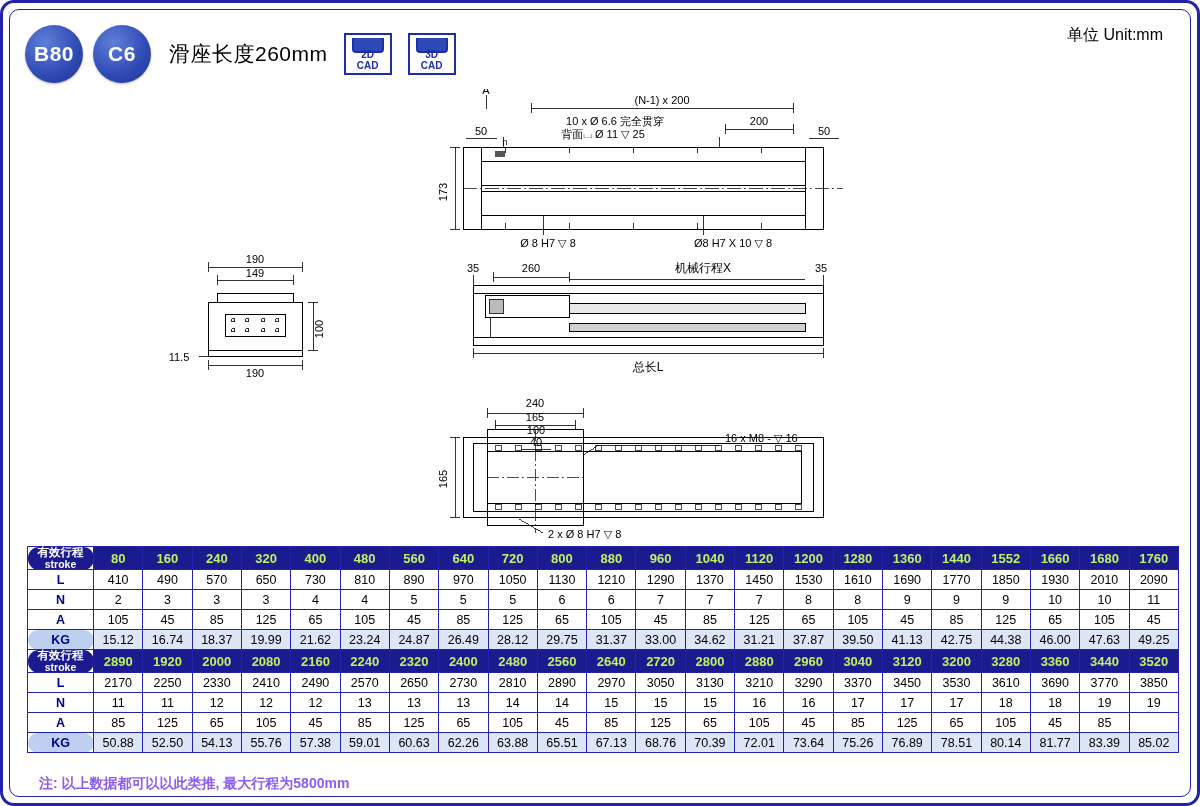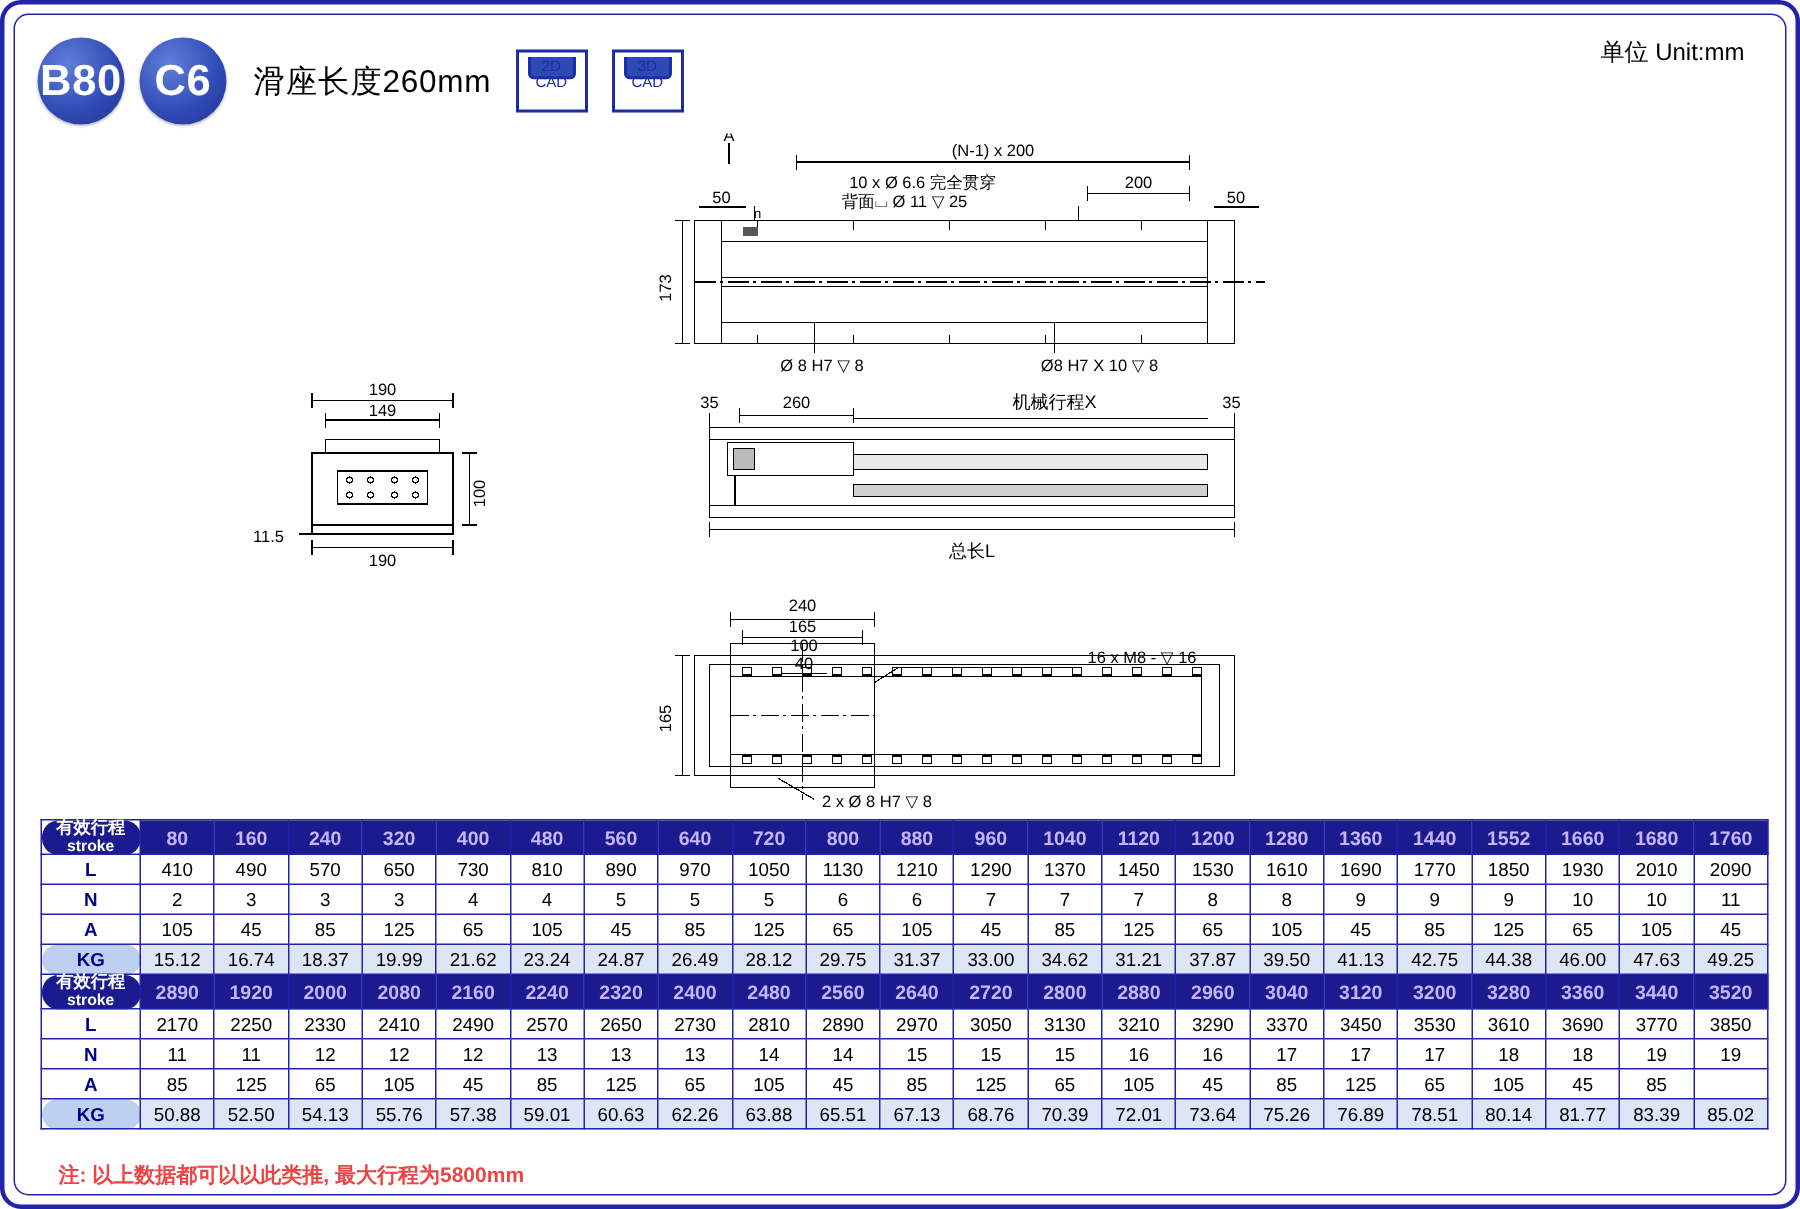--- a/index.html
+++ b/index.html
@@ -24,55 +24,55 @@
     border-radius:10px;
     pointer-events:none;
   }
 
   
   .hdr{position:absolute;left:22px;top:22px;display:flex;align-items:center;gap:10px;}
   .badge{
     width:58px;height:58px;border-radius:50%;
     background:radial-gradient(circle at 35% 30%, #5f7fd8 0%, #2f49b4 60%, #20338f 100%);
     color:#fff;display:flex;align-items:center;justify-content:center;
-    font-size:29px;font-weight:bold;letter-spacing:0.5px;
+    font-size:21px;font-weight:bold;letter-spacing:0.5px;
     box-shadow:0 1px 2px rgba(0,0,0,.3);
   }
   .hdr-title{font-size:21px;margin-left:8px;letter-spacing:0.5px;}
   .cadbtn{
     width:48px;height:42px;border:2px solid #1b2ea8;background:#fff;
     display:flex;flex-direction:column;align-items:center;justify-content:flex-end;
-    font-size:10px;font-weight:normal;color:#1b2ea8;line-height:1.05;
-    padding-bottom:12px;box-sizing:border-box;margin-left:6px;position:relative;
+    font-size:10px;font-weight:bold;color:#1b2ea8;line-height:1.05;
+    padding-bottom:2px;box-sizing:border-box;margin-left:6px;position:relative;
   }
   .cadbtn .cap{
     position:absolute;left:6px;right:6px;top:3px;height:13px;
     border:2px solid #1b2ea8;border-top:none;border-radius:0 0 4px 4px;
     background:#2f49b4;
   }
   .cadbtn span{position:relative;z-index:2;}
   .unit{position:absolute;right:34px;top:22px;font-size:16px;}
 
   
   .draw{position:absolute;left:0;top:86px;width:1200px;height:450px;}
   .draw svg{display:block;}
 
   
   .tbl-wrap{position:absolute;left:24px;top:543px;width:1152px;}
   table{border-collapse:collapse;width:100%;font-size:12.5px;table-layout:fixed;}
   td,th{border:1px solid #2222aa;text-align:center;padding:1px 0;height:17px;font-weight:normal;}
-  tr.head td{background:#1b1b8f;color:#c4b5fd;font-weight:bold;font-size:13px;}
+  tr.head td{background:#1b1b8f;color:#bef264;font-weight:bold;font-size:13px;}
   tr.head td.lbl{background:#1b1b8f;color:#fff;}
   td.lbl{background:#bdd0ef;color:#00008b;font-weight:bold;width:68px;border-radius:11px;}
   tr.kg td.lbl{background:#bdd0ef;}
   tr.kg td{background:#dce6f7;}
   tr.r td{background:#ffffff;}
   td.lbl.two{line-height:1.0;padding:0;font-size:11.5px;}
   .note{
-    position:absolute;left:36px;top:772px;color:#ef4444;font-size:14px;font-weight:bold;
+    position:absolute;left:36px;top:772px;color:#8b5cf6;font-size:14px;font-weight:bold;
   }
 </style>
 </head>
 <body>
 
 <div class="page">
   <div class="inner-border"></div>
 
   <div class="hdr">
     <div class="badge">B80</div>

